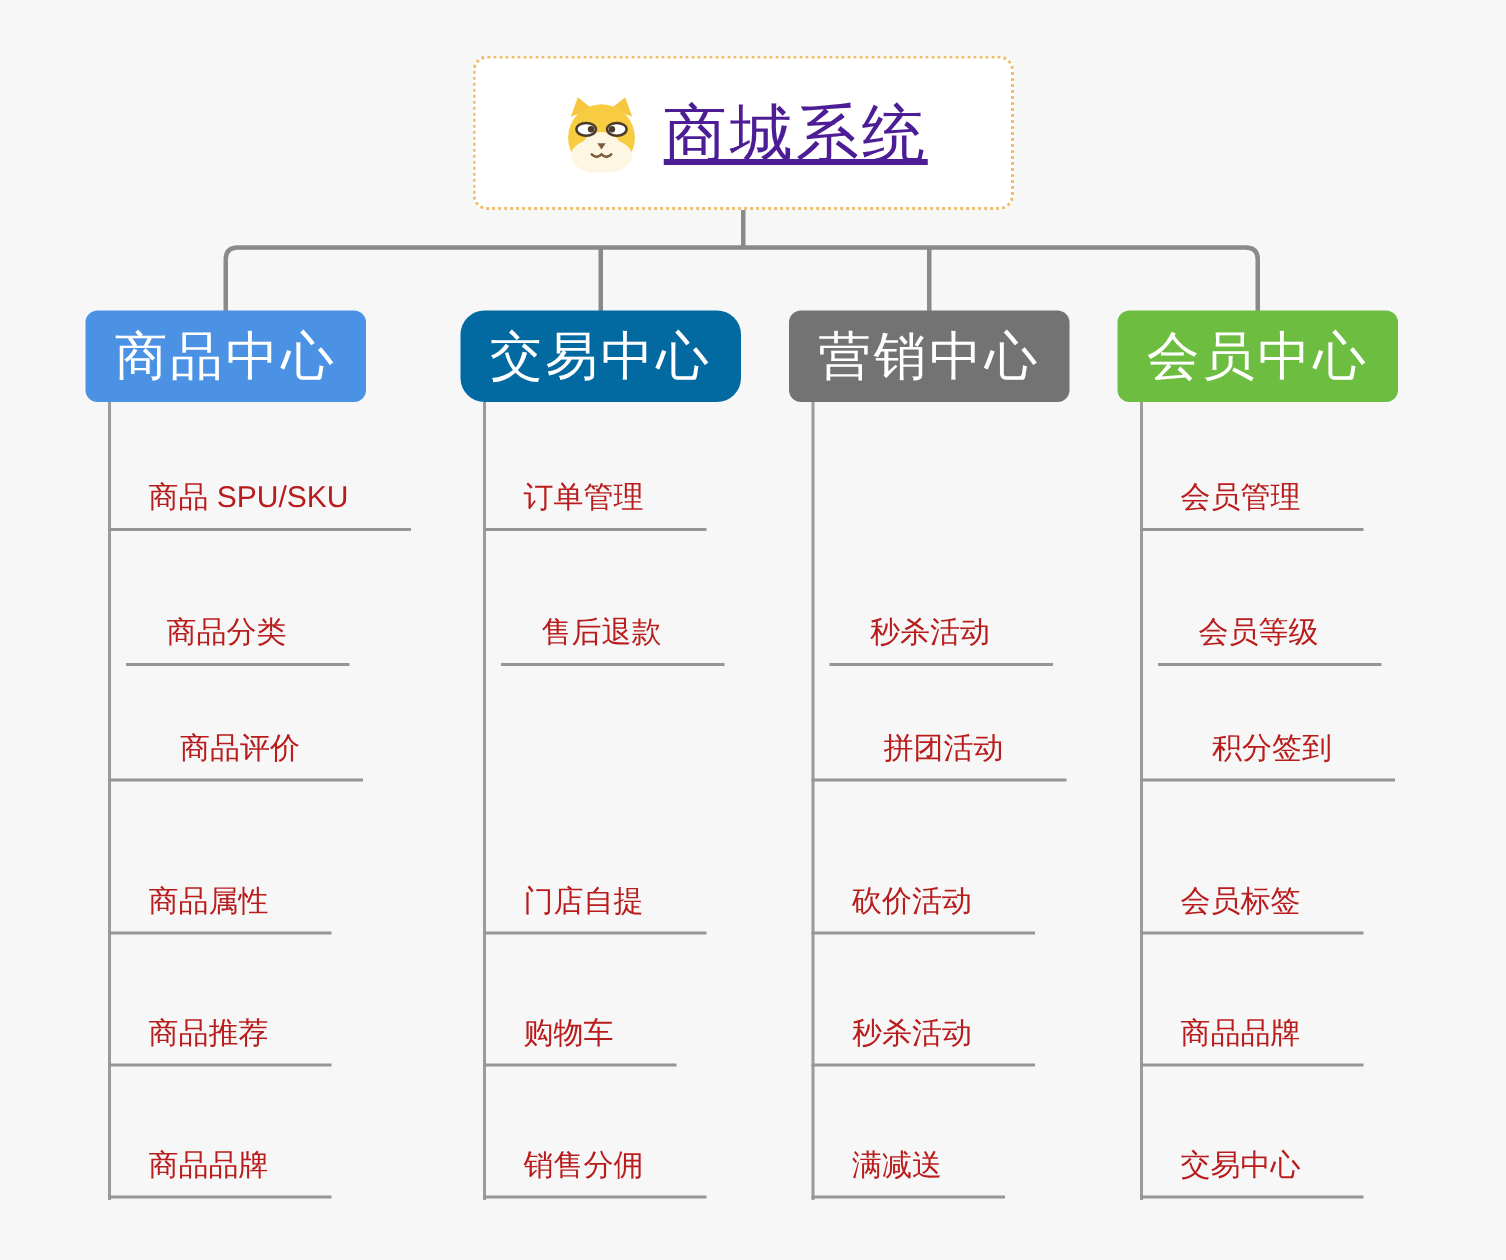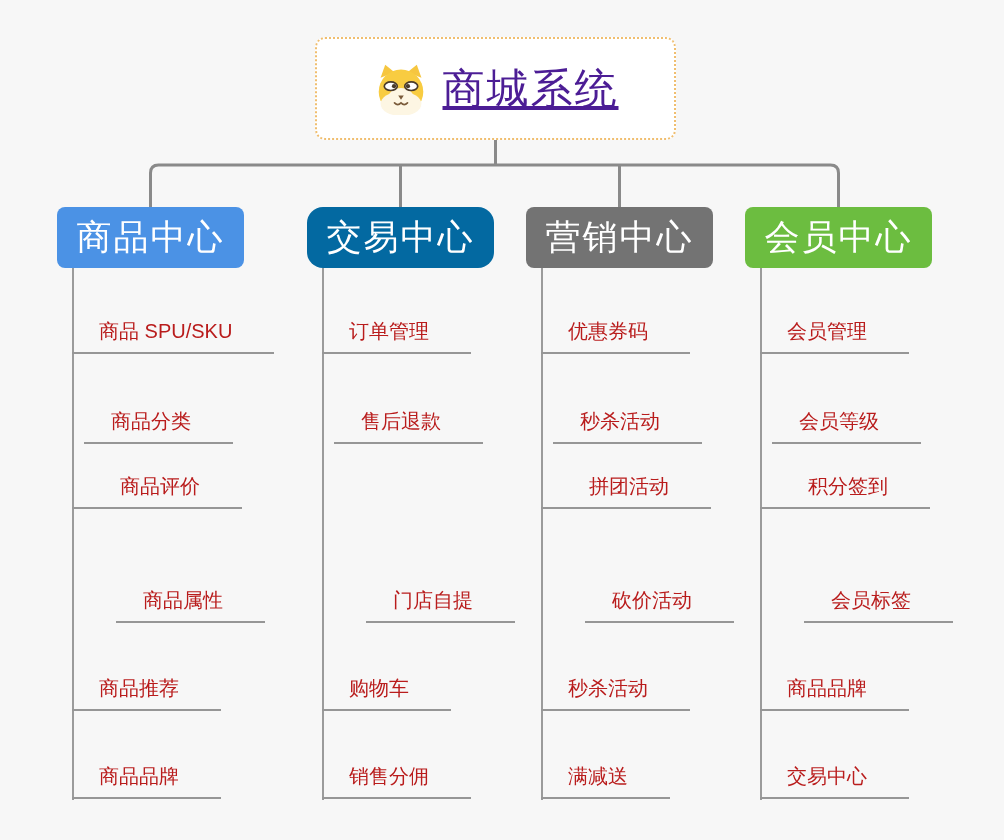--- a/index.html
+++ b/index.html
@@ -59,22 +59,22 @@
     border-bottom:2px solid #969696;
     font-size:20px; color:#b91c1c;
     white-space:nowrap;
   }
   .cx-1 { left:72px; }
   .cx-2 { left:322px; }
   .cx-3 { left:541px; }
   .cx-4 { left:760px; }
   .ry-1 { top:306px; }
   .ry-2 { top:396px;margin-left:12px; }
-  .ry-3 { top:461px;padding-left:48px; }
-  .ry-4 { top:575px;margin-left:44px; }
+  .ry-3 { top:473px;padding-left:48px; }
+  .ry-4 { top:575px; }
   .ry-5 { top:663px; }
   .ry-6 { top:751px;font-family:Liberation Mono, monospace; }
 </style>
 </head>
 <body>
 
 <div class="canvas">
 
   <svg class="connectors" viewBox="0 0 1004 840" xmlns="http://www.w3.org/2000/svg">
     <g stroke="#8a8a8a" stroke-width="3" fill="none">
@@ -128,21 +128,20 @@
   <div class="leaf cx-1 ry-4">商品属性</div>
   <div class="leaf cx-1 ry-5">商品推荐</div>
   <div class="leaf cx-1 ry-6">商品品牌</div>
 
   <div class="leaf cx-2 ry-1">订单管理</div>
   <div class="leaf cx-2 ry-2">售后退款</div>
   <div class="leaf cx-2 ry-4">门店自提</div>
   <div class="leaf cx-2 ry-5">购物车</div>
   <div class="leaf cx-2 ry-6">销售分佣</div>
 
-  <div class="leaf cx-3 ry-1">优惠券码</div>
   <div class="leaf cx-3 ry-2">秒杀活动</div>
   <div class="leaf cx-3 ry-3">拼团活动</div>
   <div class="leaf cx-3 ry-4">砍价活动</div>
   <div class="leaf cx-3 ry-5">秒杀活动</div>
   <div class="leaf cx-3 ry-6">满减送</div>
 
   <div class="leaf cx-4 ry-1">会员管理</div>
   <div class="leaf cx-4 ry-3">积分签到</div>
   <div class="leaf cx-4 ry-2">会员等级</div>
   <div class="leaf cx-4 ry-4">会员标签</div>

